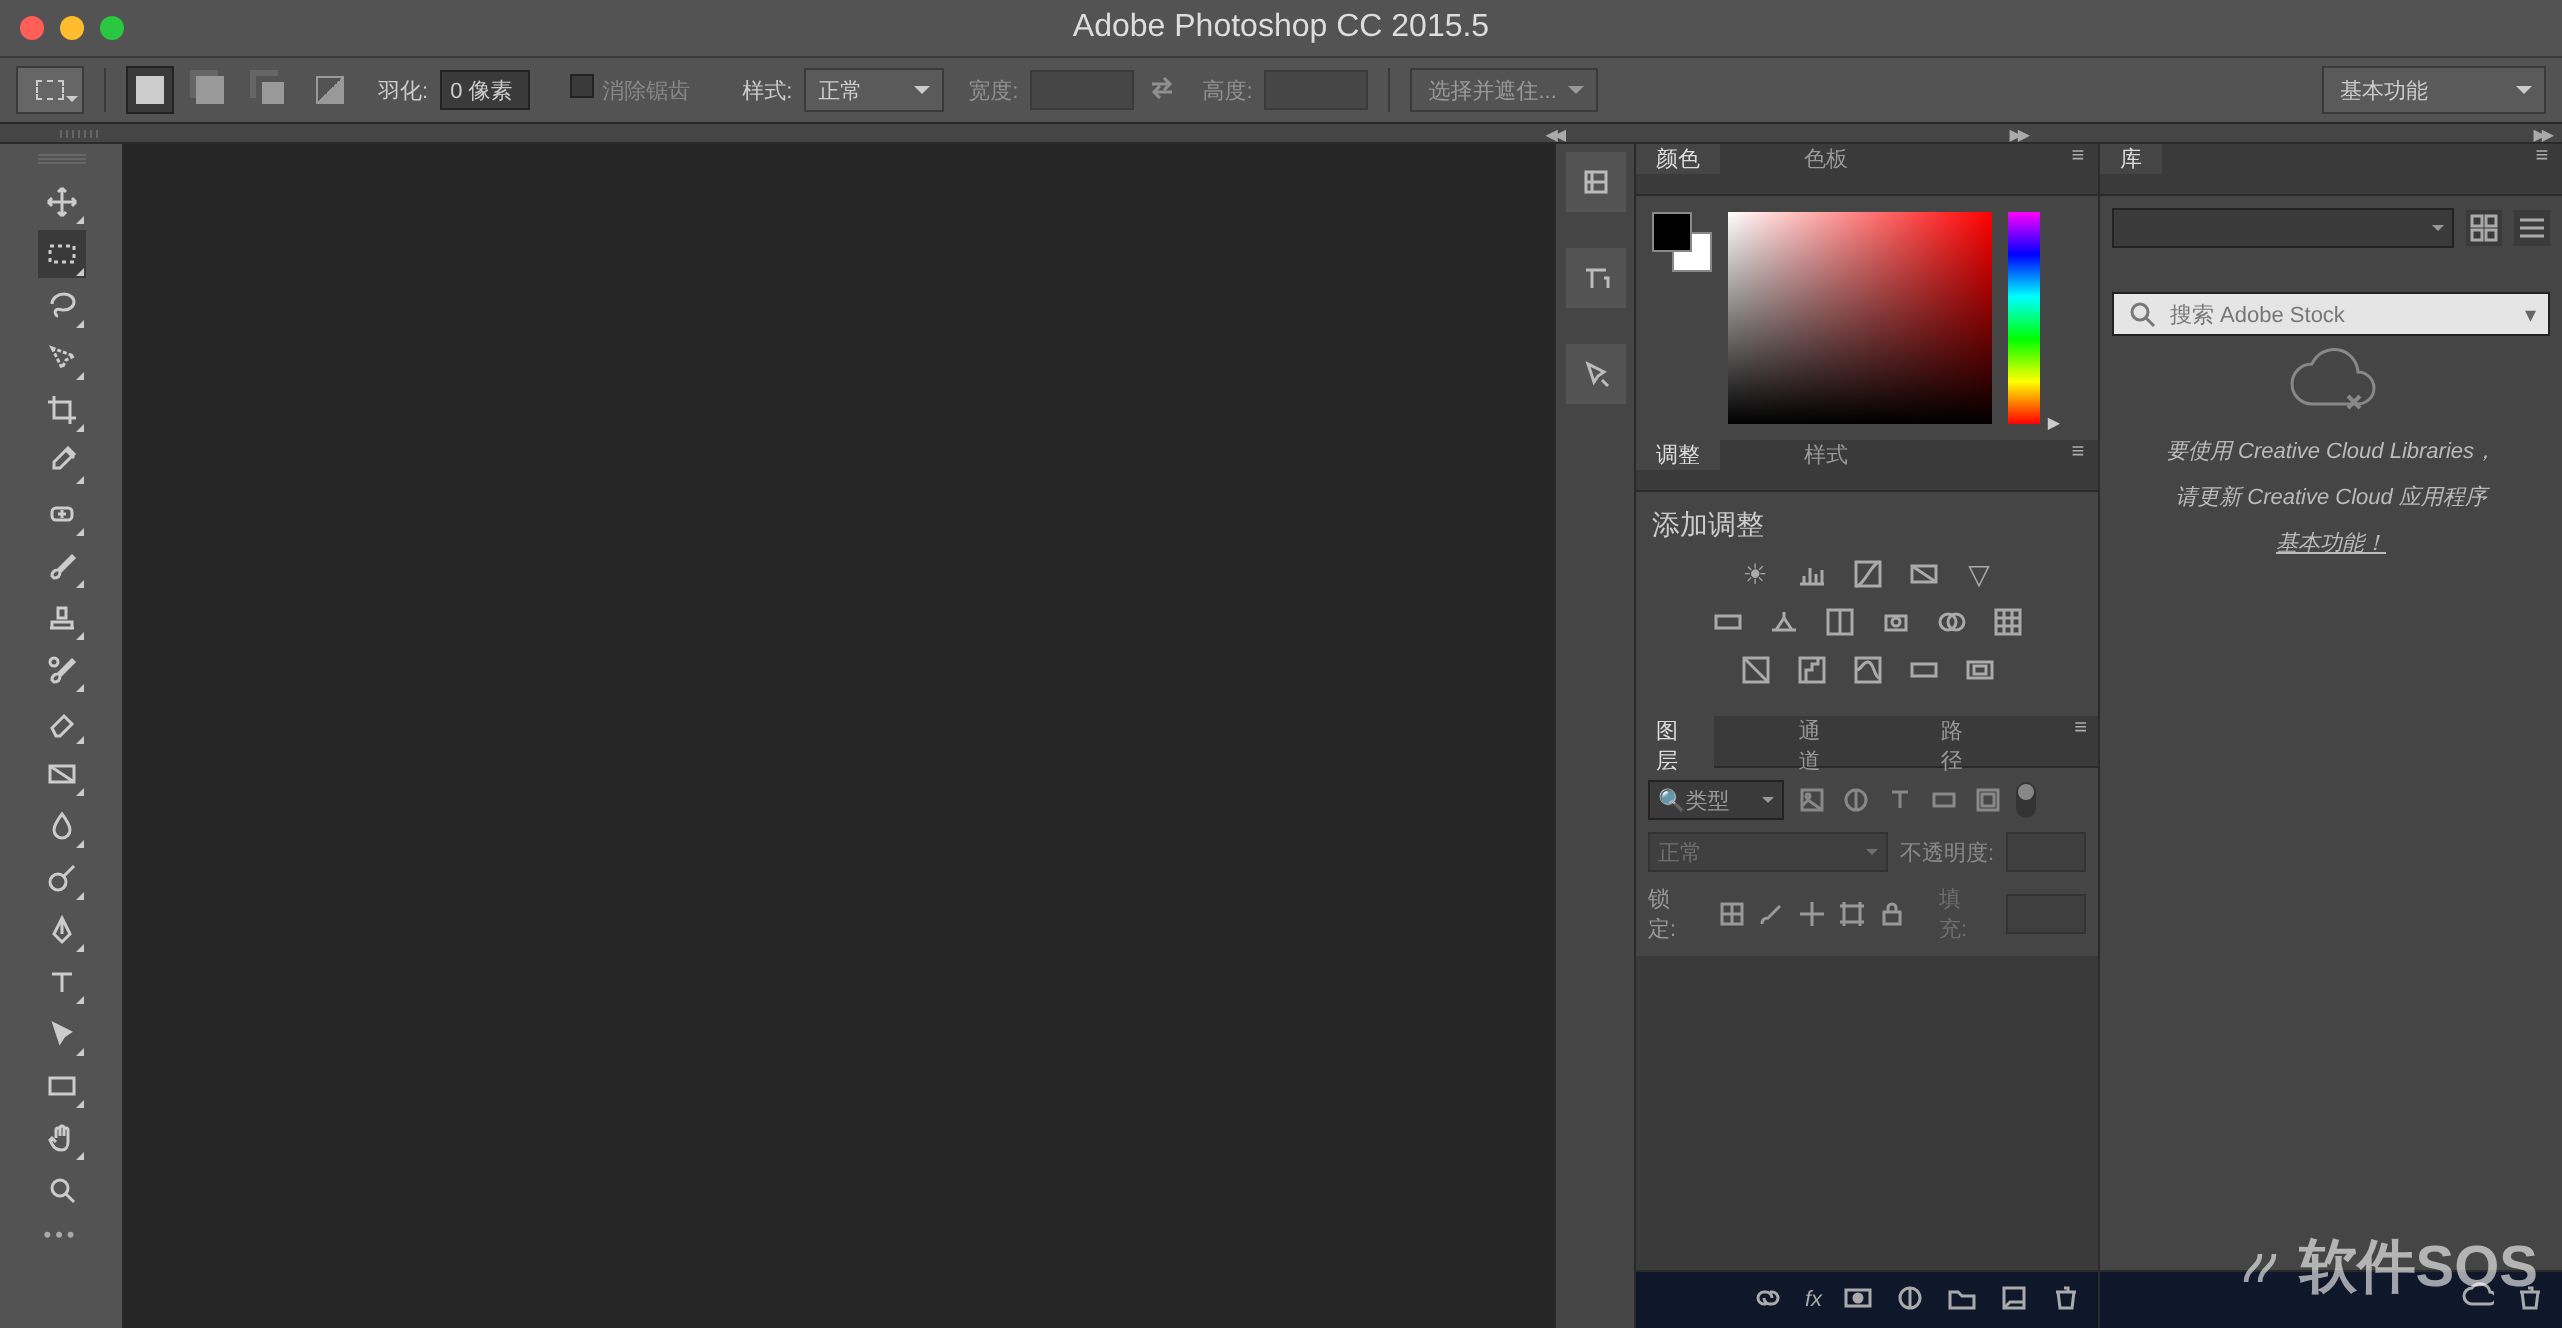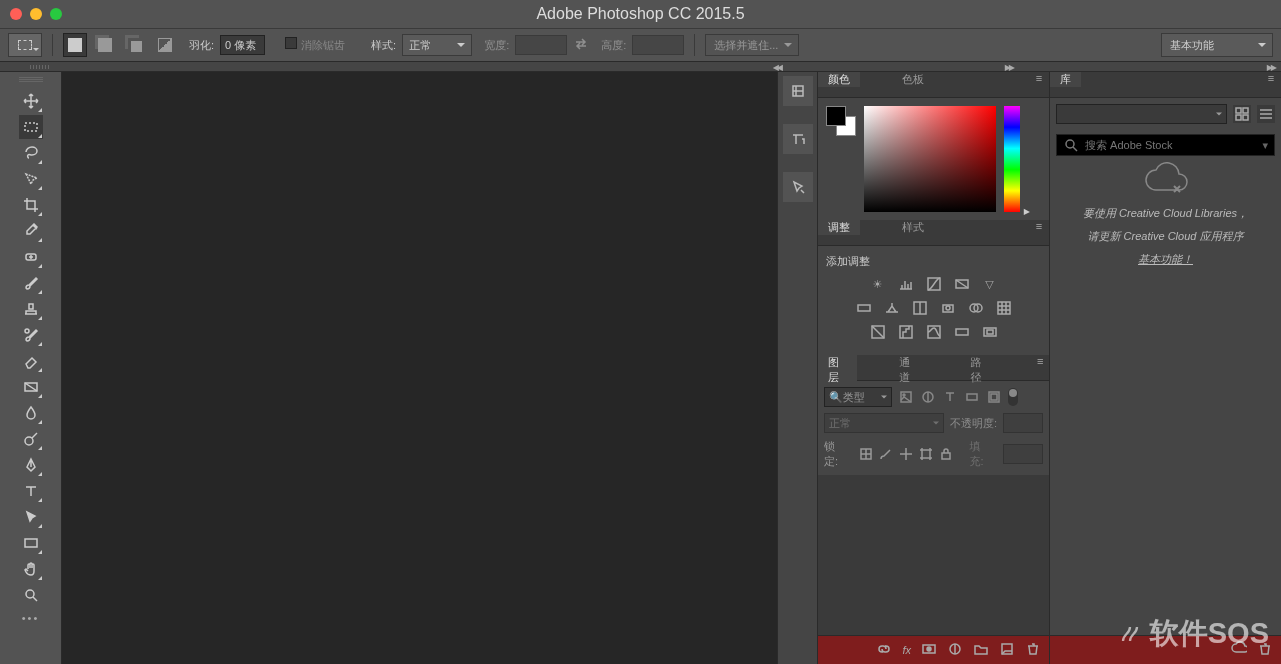--- a/index.html
+++ b/index.html
@@ -73,46 +73,46 @@
 
 .color-panel { display: flex; gap: 8px; }
 .swatches { width: 30px; height: 30px; position: relative; }
 .swatch-bg { position: absolute; right: 0; bottom: 0; width: 20px; height: 20px; background: #fff; border: 1px solid #888; }
 .swatch-fg { position: absolute; left: 0; top: 0; width: 20px; height: 20px; background: #000; border: 1px solid #888; }
 .sat-field { width: 132px; height: 106px; background: linear-gradient(to top, #000, transparent), linear-gradient(to right, #fff, #ff0000); position: relative; }
 .hue-strip { width: 16px; height: 106px; background: linear-gradient(to bottom, #ff00ff, #0000ff, #00ffff, #00ff00, #ffff00, #ff0000); position: relative; }
 .hue-strip::after { content: '▶'; position: absolute; right: -10px; bottom: -4px; font-size: 8px; color: #ccc; }
 
 
-.adj-body { font-size: 11px; }
+.adj-body { font-size: 14px; }
 .adj-row { display: flex; gap: 10px; justify-content: center; margin: 6px 0; }
 .adj-icon { width: 18px; height: 18px; color: #aaa; display: flex; align-items: center; justify-content: center; }
 
 
 .layers-top { display: flex; align-items: center; gap: 6px; padding: 6px; }
 .layers-top .filter { flex: 0 0 68px; height: 20px; background: #3a3a3a; border: 1px solid #222; display: flex; align-items: center; padding: 0 4px; color: #999; position: relative; }
 .layers-top .filter::after { content: ''; position: absolute; right: 4px; top: 50%; transform: translateY(-25%); border: 3px solid transparent; border-top-color: #999; }
 .layers-top .ficon { width: 16px; height: 16px; color: #888; }
 .toggle { width: 10px; height: 18px; background: #333; border-radius: 5px; display: flex; align-items: flex-start; justify-content: center; }
 .toggle::before { content: ''; width: 8px; height: 8px; border-radius: 50%; background: #888; margin-top: 1px; }
 .layers-row2 { display: flex; gap: 6px; padding: 0 6px 6px; align-items: center; }
 .layers-row2 .blend { flex: 1; height: 20px; background: #3a3a3a; border: 1px solid #222; padding: 0 4px; color: #999; display: flex; align-items: center; position: relative; }
 .layers-row2 .blend::after { content: ''; position: absolute; right: 4px; top: 50%; transform: translateY(-25%); border: 3px solid transparent; border-top-color: #999; }
 .layers-row3 { display: flex; gap: 16px; padding: 0 6px 6px; align-items: center; color: #999; }
 .lock-icons { display: flex; gap: 4px; }
 .lock-icons span { width: 16px; height: 16px; display: flex; align-items: center; justify-content: center; }
 .layers-list { flex: 1; background: #3a3a3a; min-height: 140px; }
-.layers-footer { height: 26px; background: #7f1d1d; border-top: 1px solid #2a2a2a; display: flex; align-items: center; justify-content: flex-end; gap: 10px; padding: 14px 8px; color: #aaa; }
+.layers-footer { height: 26px; background: #0f172a; border-top: 1px solid #2a2a2a; display: flex; align-items: center; justify-content: flex-end; gap: 10px; padding: 14px 8px; color: #aaa; }
 
 
 .lib-top { display: flex; gap: 6px; padding: 6px; align-items: center; }
 .lib-select { flex: 1; height: 20px; background: #3a3a3a; border: 1px solid #222; position: relative; }
 .lib-select::after { content: ''; position: absolute; right: 4px; top: 50%; transform: translateY(-25%); border: 3px solid transparent; border-top-color: #999; }
 .lib-view { width: 18px; height: 18px; background: #3a3a3a; display: flex; align-items: center; justify-content: center; color: #aaa; }
-.lib-search { margin: 4px 6px 6px; height: 22px; background: #000000; border: 1px solid #222; display: flex; align-items: center; padding: 0 6px; color: #777; gap: 6px; }
+.lib-search { margin: 16px 6px 6px; height: 22px; background: #e5e5e5; border: 1px solid #222; display: flex; align-items: center; padding: 0 6px; color: #777; gap: 6px; }
 .lib-body { flex: 1; display: flex; flex-direction: column; align-items: center; justify-content: flex-start; color: #bbb; text-align: center; padding: 0 14px; gap: 8px; font-style: italic; }
 .cloud-icon { width: 48px; height: 36px; color: #888; }
 .lib-link { text-decoration: underline; cursor: pointer; }
 
 
 svg { width: 16px; height: 16px; fill: none; stroke: currentColor; stroke-width: 1.5; }
 .watermark { position: absolute; right: 12px; bottom: 10px; color: rgba(255,255,255,0.6); font-size: 29px; font-weight: bold; display: flex; align-items: center; gap: 6px; pointer-events: none; }
 .watermark svg { width: 28px; height: 28px; stroke: rgba(255,255,255,0.6); }
 </style>
 </head>

